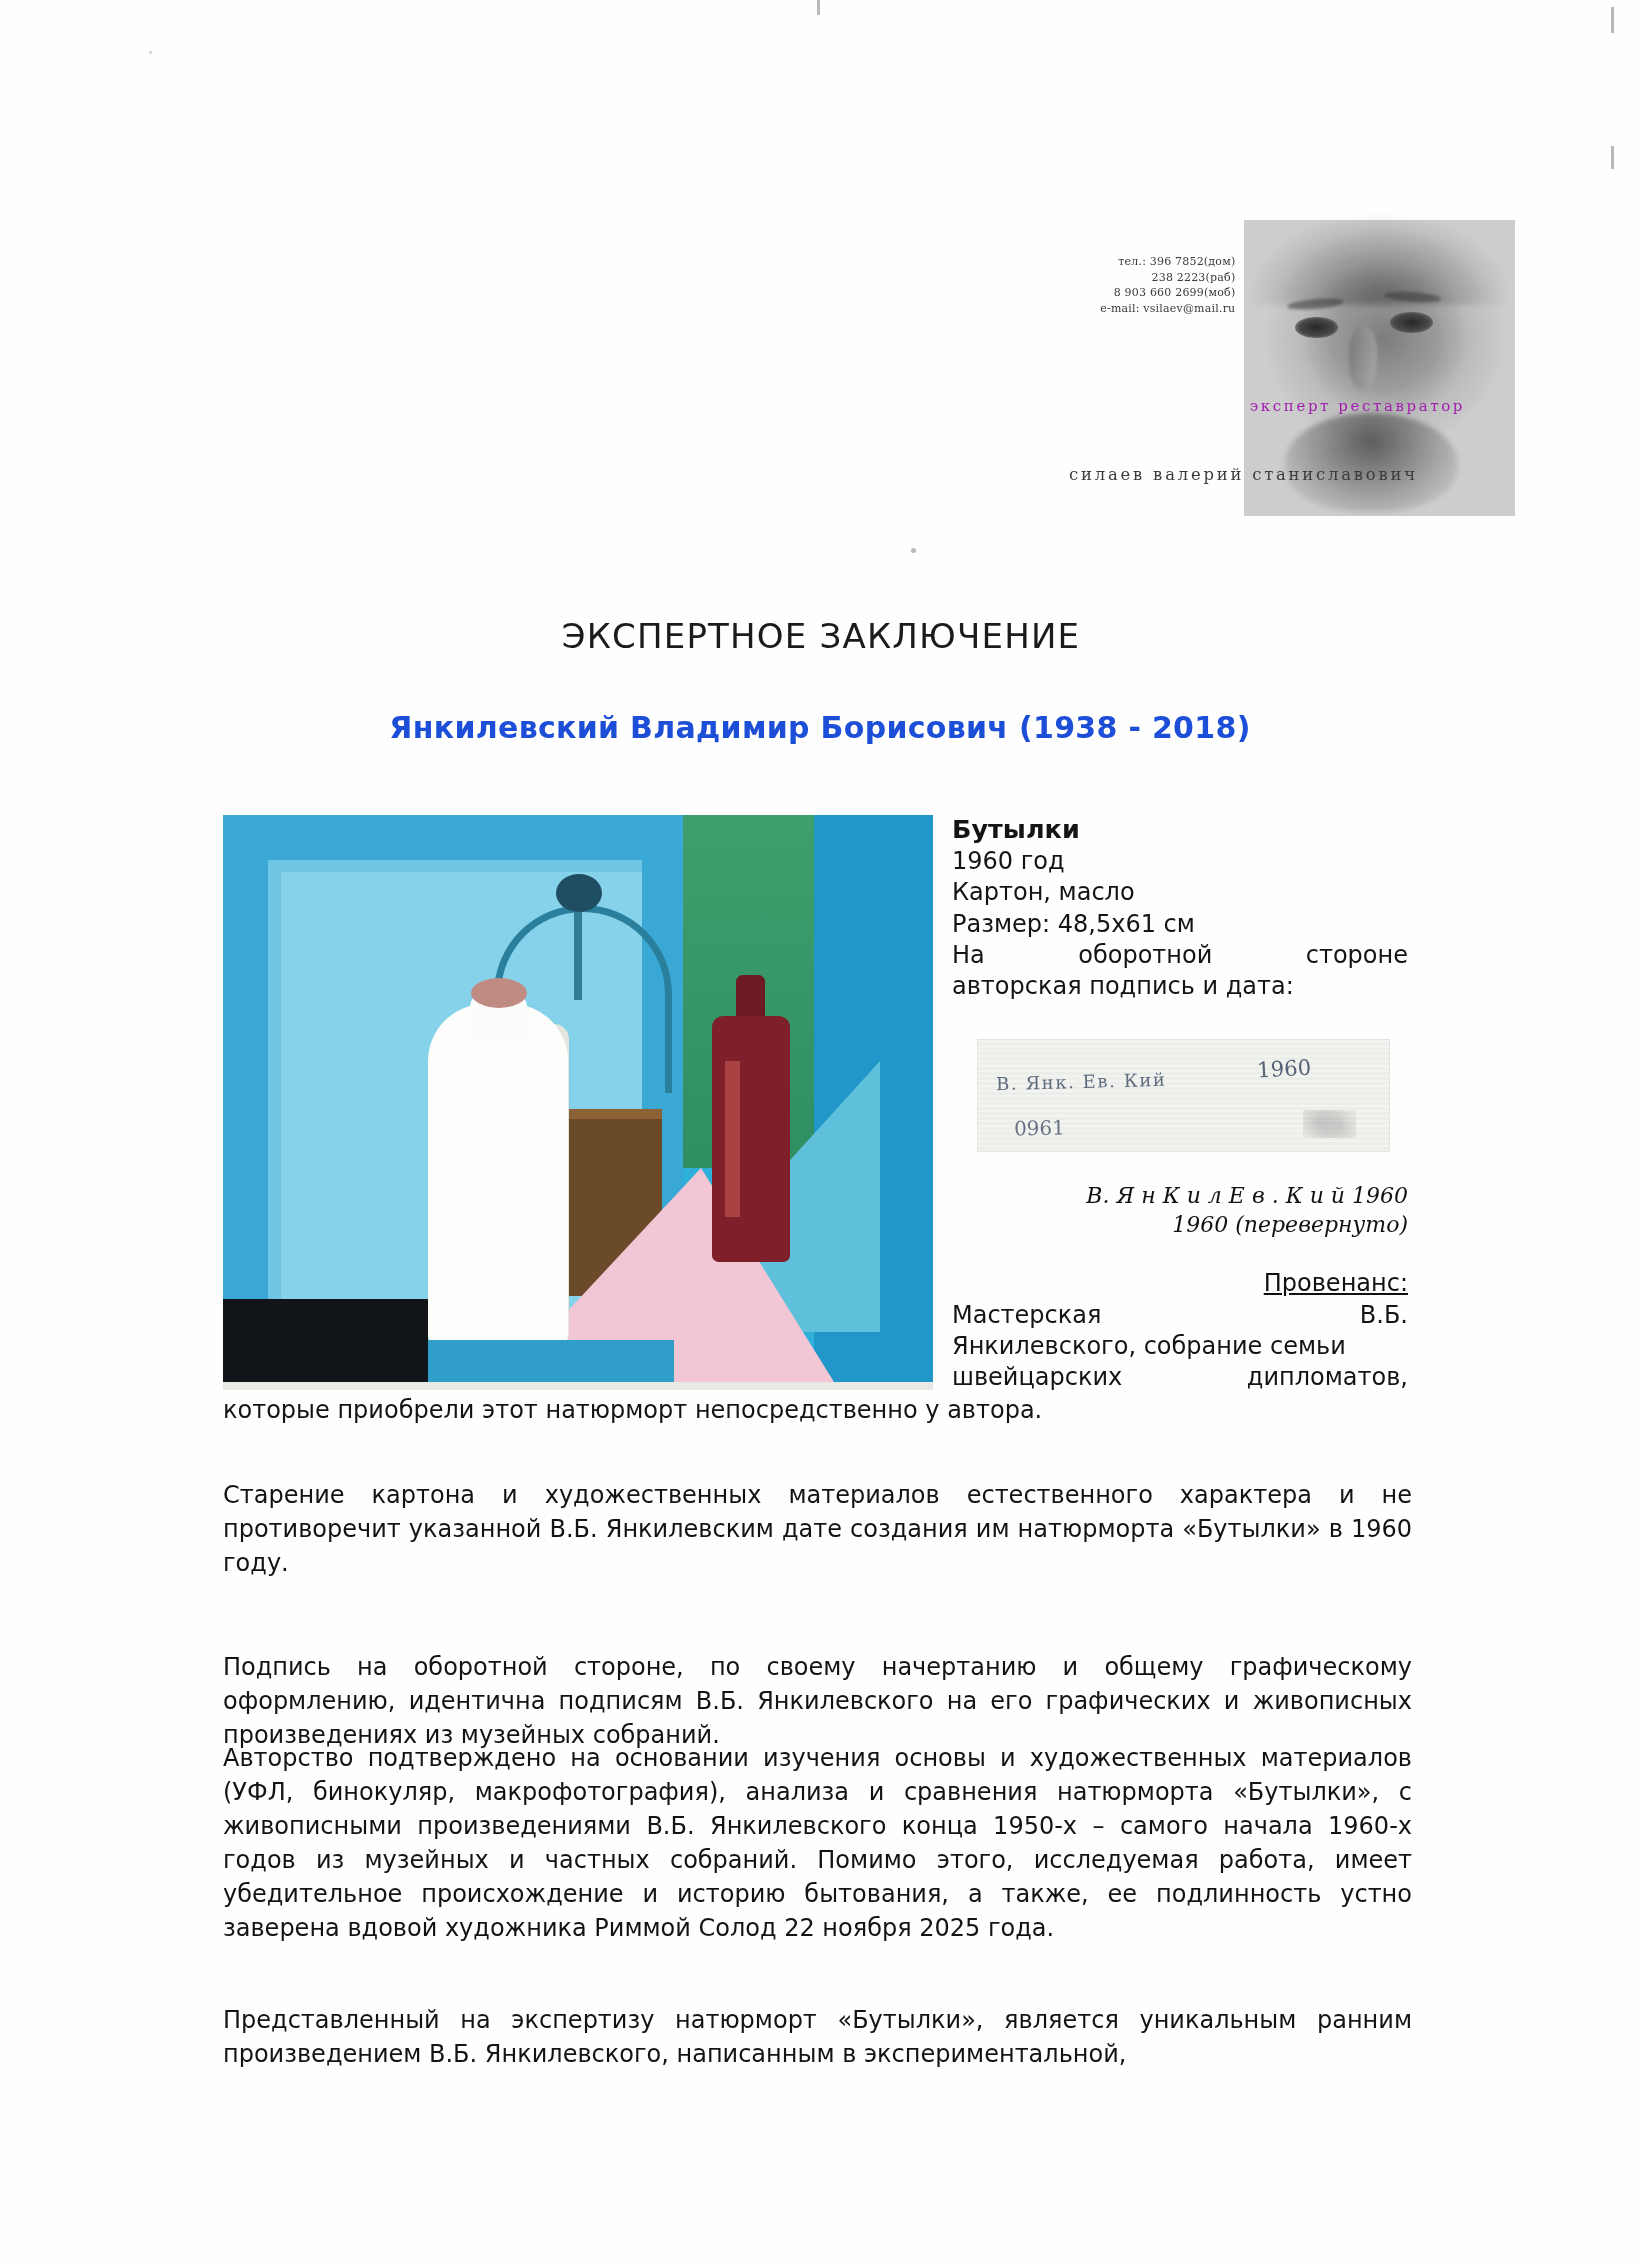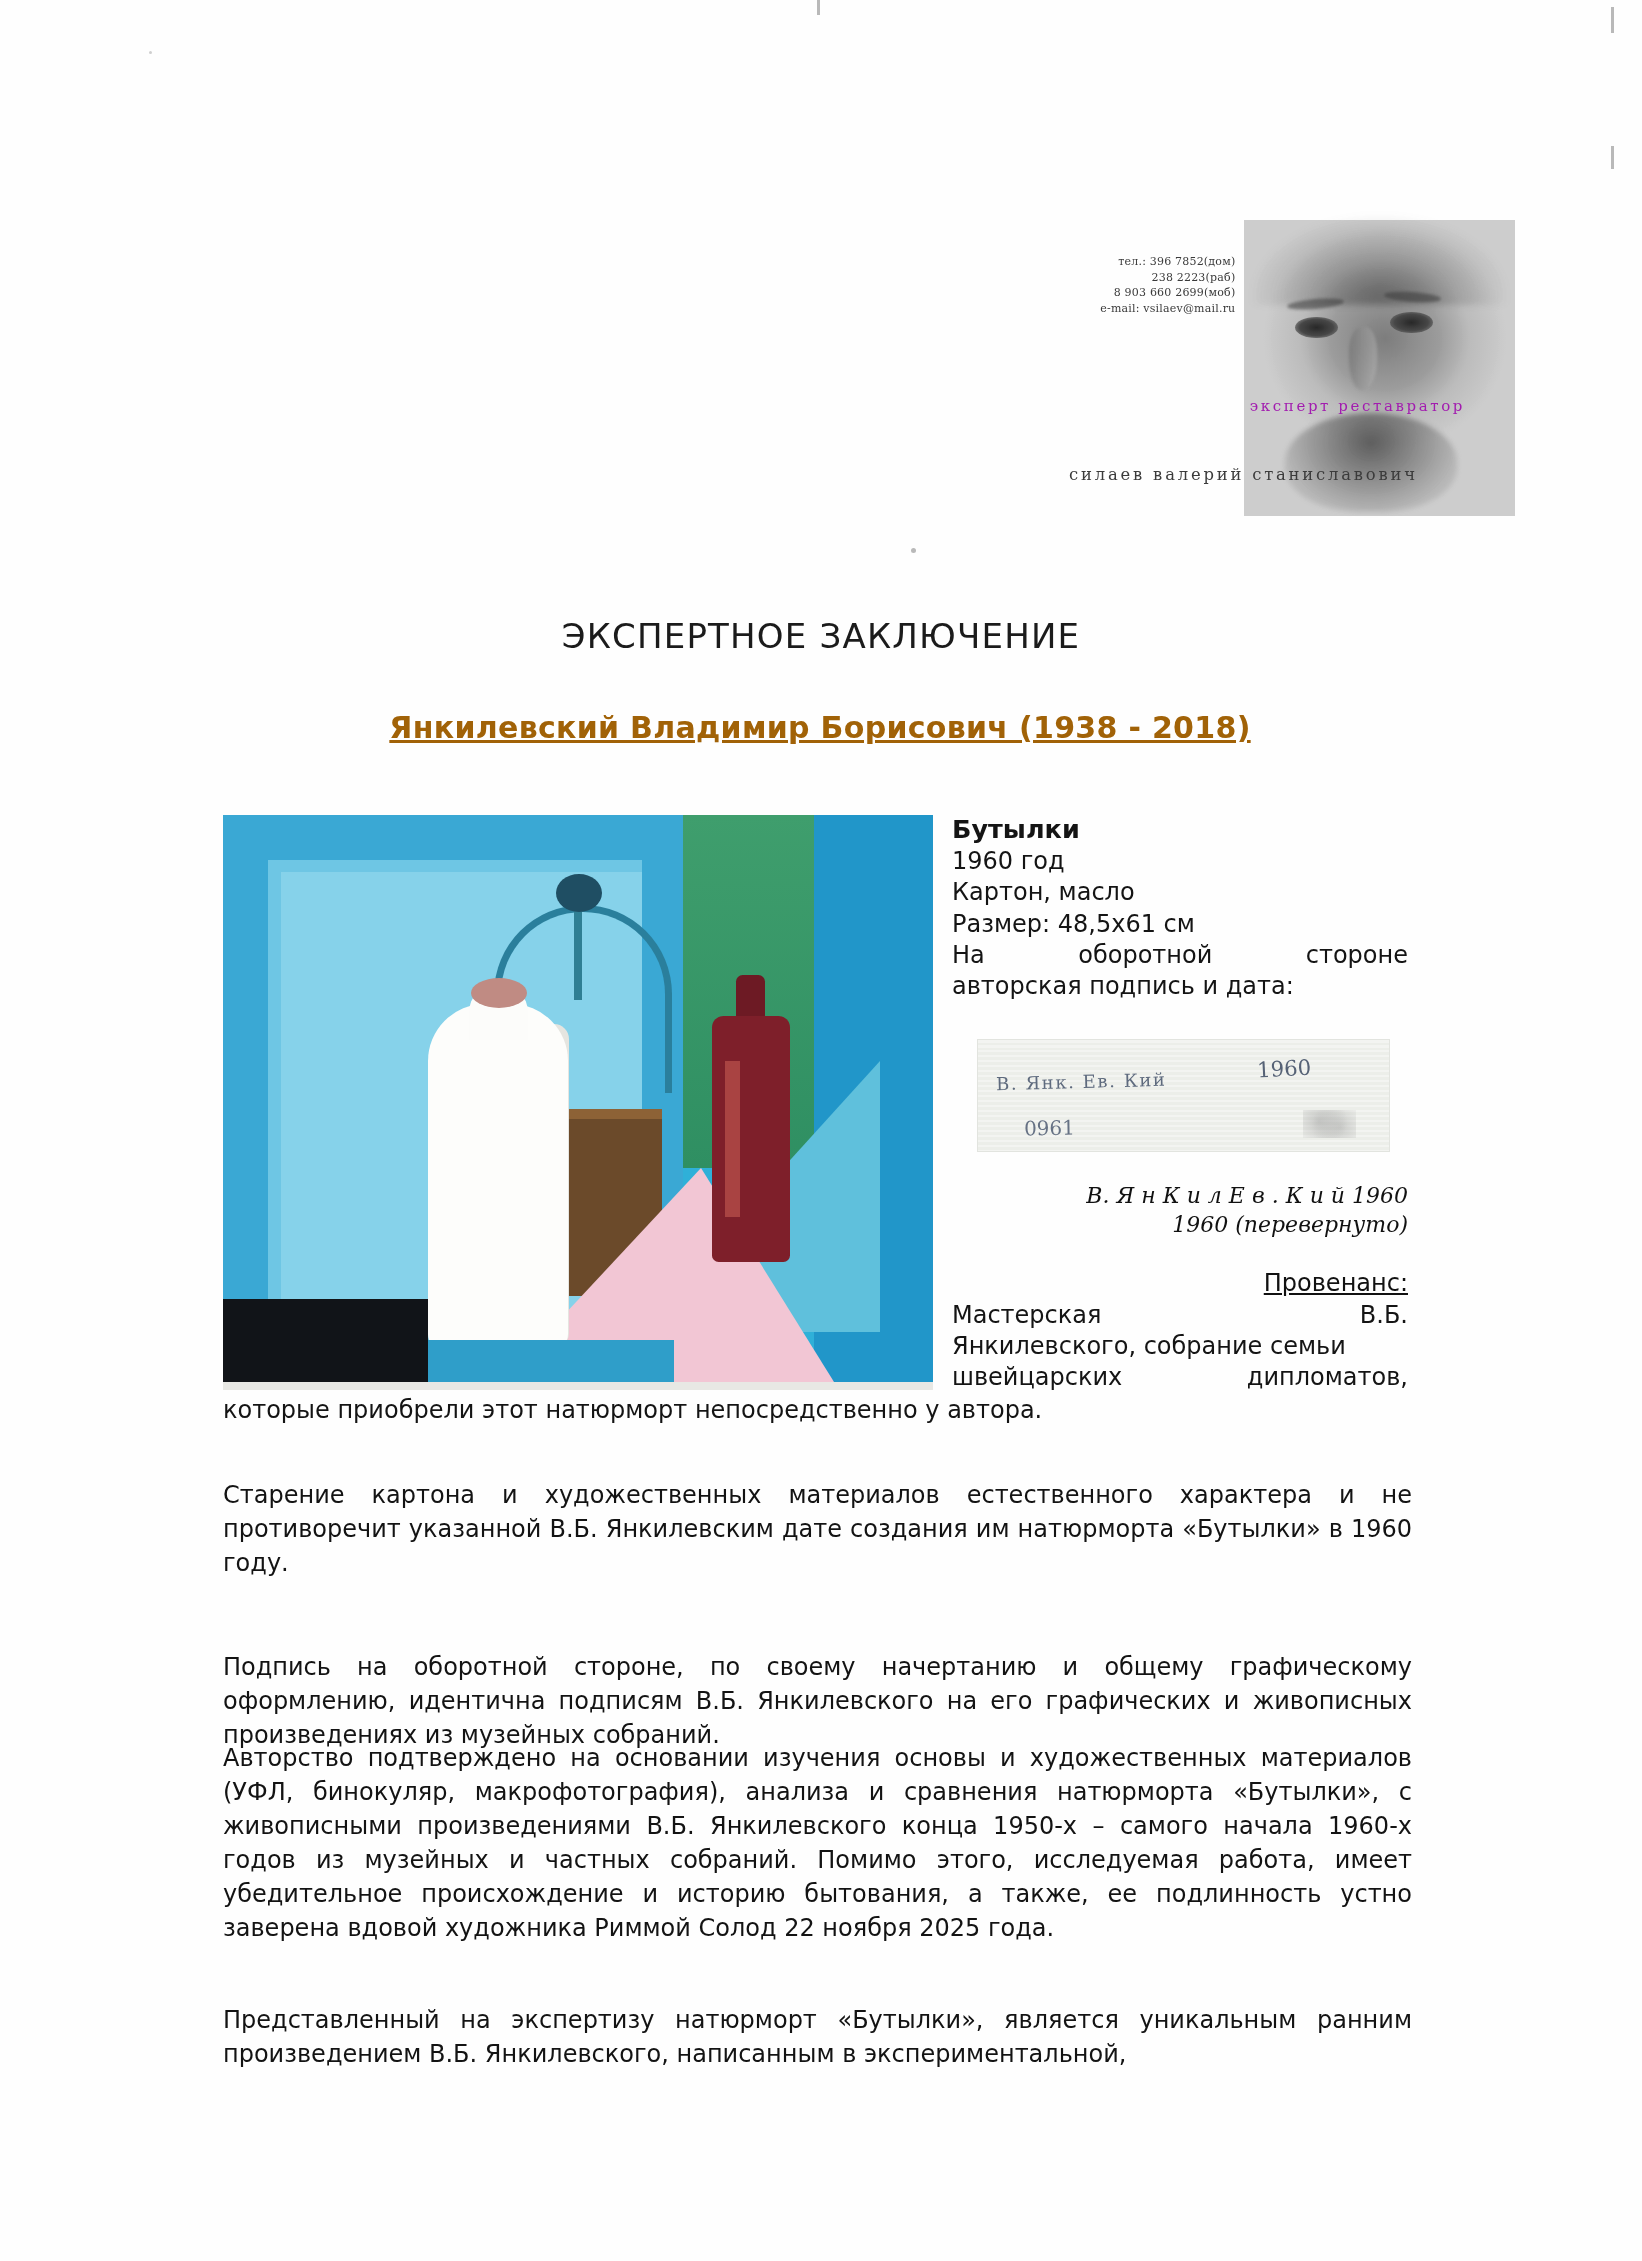--- a/index.html
+++ b/index.html
@@ -139,23 +139,22 @@
     letter-spacing: 1.2px;
     color: #1b1b1b;
   }
   .artist-line {
     position: absolute;
     left: 0; top: 710px;
     width: 1640px;
     text-align: center;
     font-size: 30px;
     font-weight: bold;
-    color: #a16207;
+    color: #1d4ed8;
     letter-spacing: 0.3px;
-    text-decoration: underline;
   }
 
   
   .artwork {
     position: absolute;
     left: 223px;
     top: 815px;
     width: 710px;
     height: 575px;
     overflow: hidden;
@@ -219,21 +218,21 @@
     transform: rotate(-1.5deg);
     opacity: .8;
   }
   .sig-scan .ink2 {
     position: absolute; left: 279px; top: 16.4px;
     font-family: "DejaVu Serif", serif;
     font-size: 21.3px; color: #3c4a62; transform: rotate(-3deg);
     opacity: .85;
   }
   .sig-scan .ink3 {
-    position: absolute; left: 46px; top: 76px;
+    position: absolute; left: 36px; top: 76px;
     font-family: "DejaVu Serif", serif;
     font-size: 20px; color: #45536b; transform: rotate(-1deg);
     opacity: .8;
   }
   .sig-scan .smudge {
     position: absolute; right: 33px; bottom: 13px;
     width: 53px; height: 28px;
     background: radial-gradient(circle at 30% 40%, rgba(150,150,150,.45), rgba(200,200,200,0) 70%),
                 radial-gradient(circle at 70% 60%, rgba(150,150,150,.4), rgba(200,200,200,0) 70%);
   }

